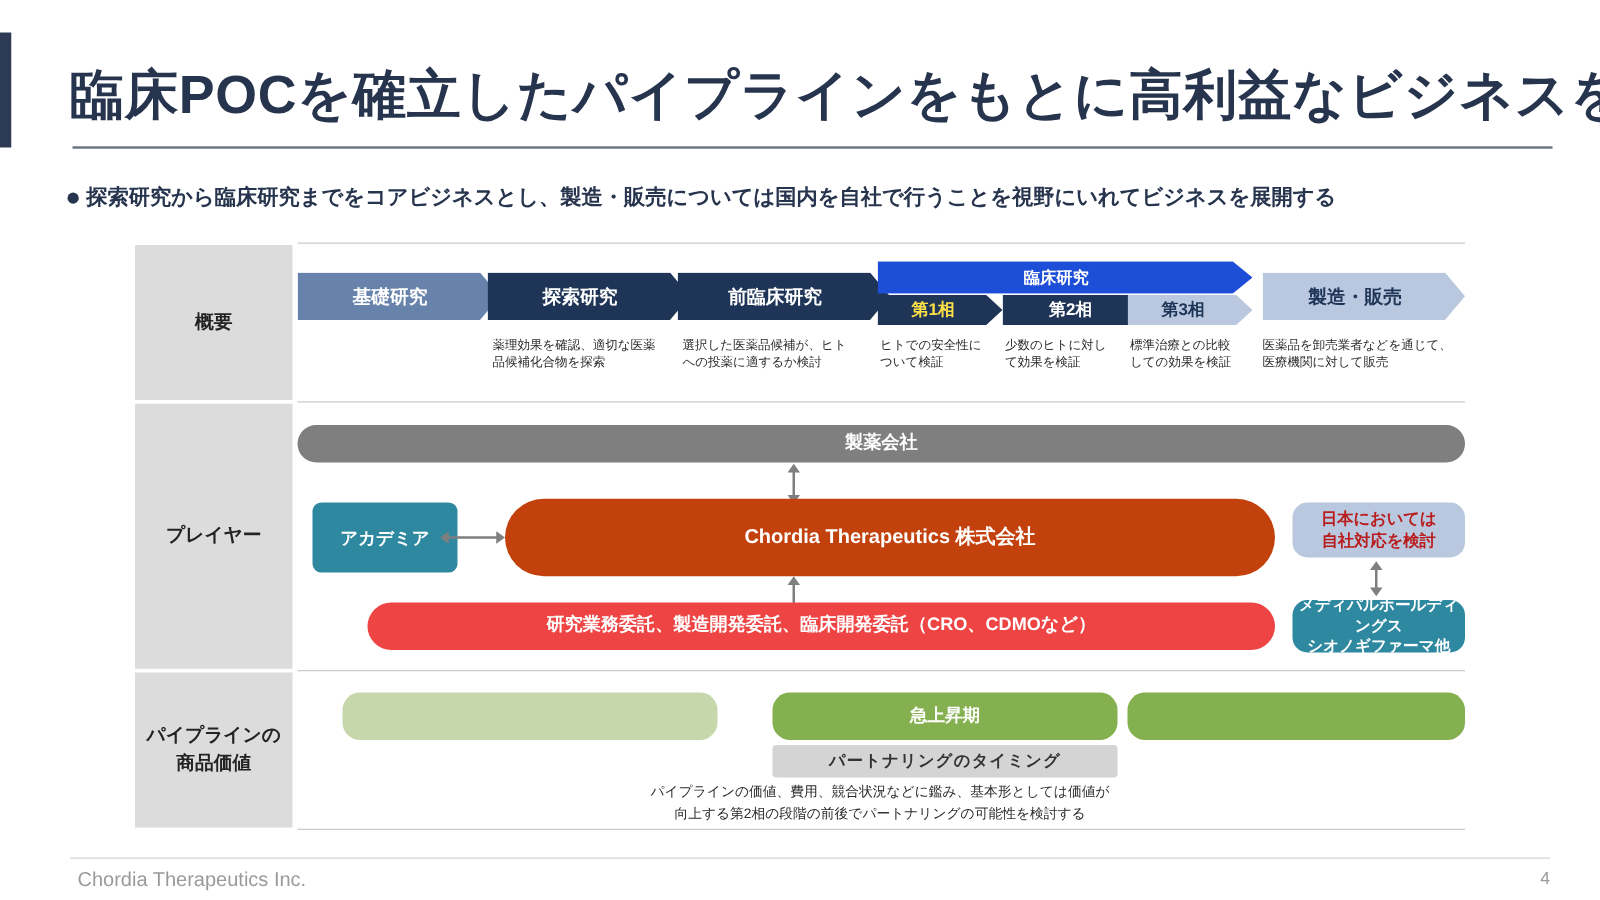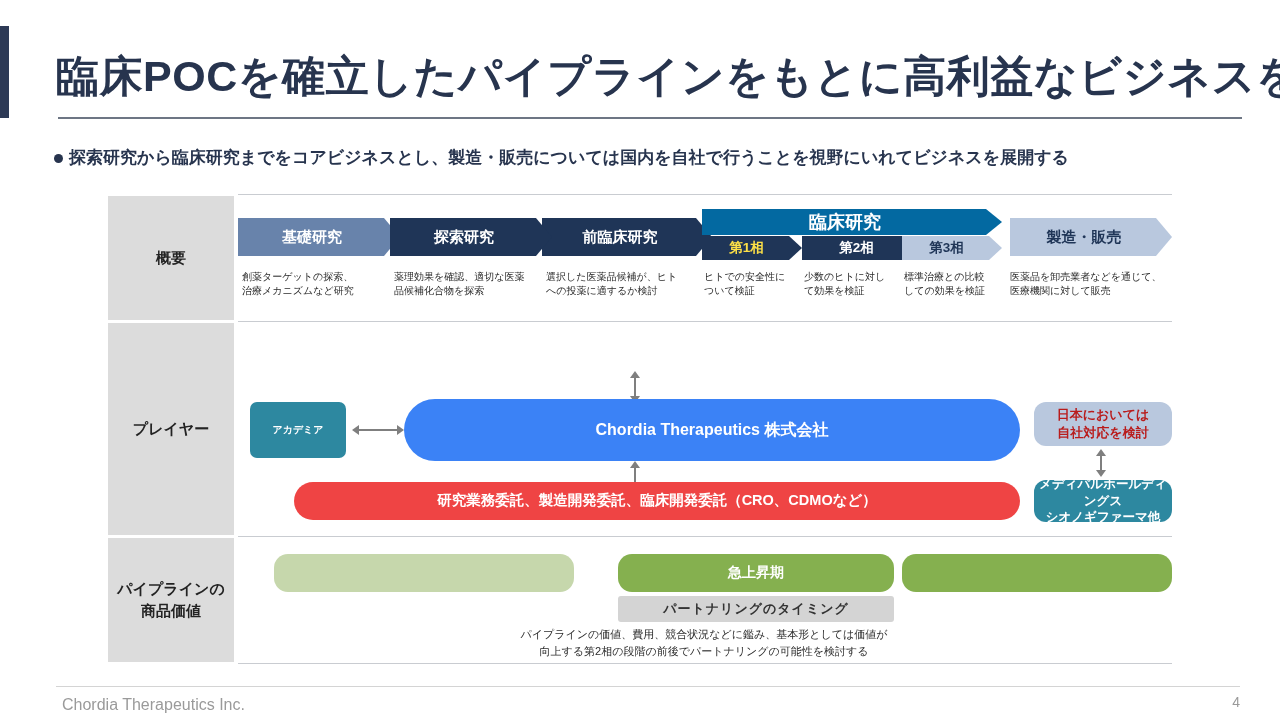--- a/index.html
+++ b/index.html
@@ -146,67 +146,68 @@
       <div class="chev pad" style="left:0px; top:24px; width:162px; background:#6883ab;">
         <span>基礎研究</span>
       </div>
       <div class="chev pad" style="left:304px; top:24px; width:170px; background:#1f3557;">
         <span>前臨床研究</span>
       </div>
       <div class="chev pad" style="left:152px; top:24px; width:162px; background:#1f3557;">
         <span>探索研究</span>
       </div>
 
-      <div class="chev pad" style="left:464px; top:15px; width:300px; height:26px; background:#0369a1; font-size:18px;">
+      <div class="chev pad" style="left:464px; top:15px; width:300px; height:26px; background:#1d4ed8; font-size:13px;">
         <span>臨床研究</span>
       </div>
 
       <div class="chev-sm" style="left:464px; top:42px; width:100px; background:#1f3557; color:#fde047;">
         <span>第1相</span>
       </div>
       <div class="chev-sm" style="left:564px; top:42px; width:120px; background:#1f3557; color:#ffffff;">
         <span>第2相</span>
       </div>
       <div class="chev-sm" style="left:664px; top:42px; width:100px; background:#b9c8de; color:#1f3557;">
         <span>第3相</span>
       </div>
 
       <div class="chev pad" style="left:772px; top:24px; width:162px; background:#b9c8de; color:#1f3557;align-items:center;">
         <span>製造・販売</span>
       </div>
 
-      <div class="cap" style="left:4px;   top:76px; width:146px;">創薬ターゲットの探索、
-治療メカニズムなど研究</div>
       <div class="cap" style="left:156px; top:76px; width:150px;">薬理効果を確認、適切な医薬
 品候補化合物を探索</div>
       <div class="cap" style="left:308px; top:76px; width:152px;">選択した医薬品候補が、ヒト
 への投薬に適するか検討</div>
       <div class="cap" style="left:466px; top:76px; width:96px;">ヒトでの安全性に
 ついて検証</div>
       <div class="cap" style="left:566px; top:76px; width:96px;">少数のヒトに対し
 て効果を検証</div>
       <div class="cap" style="left:666px; top:76px; width:96px;">標準治療との比較
 しての効果を検証</div>
       <div class="cap" style="left:772px; top:76px; width:165px;">医薬品を卸売業者などを通じて、
 医療機関に対して販売</div>
 
+      <div class="pill" style="left:0px; top:146px; width:934px; height:30px; border-radius:15px; background:#7f7f7f; font-size:14.5px;">
+        <span>製薬会社</span>
+      </div>
 
       <div class="vbar" style="left:396px; top:180px; height:26px;"></div>
       <div class="varrow up" style="left:392px; top:177px;"></div>
       <div class="varrow down" style="left:392px; top:202px;"></div>
 
-      <div class="pill" style="left:12px; top:208px; width:96px; height:56px; border-radius:7px; background:#2d88a0; font-size:10px;">
+      <div class="pill" style="left:12px; top:208px; width:116px; height:56px; border-radius:7px; background:#2d88a0; font-size:14px;">
         <span>アカデミア</span>
       </div>
 
       <div class="hbar" style="left:118px; top:235px; width:44px;"></div>
       <div class="harrow left" style="left:114px; top:231px;"></div>
       <div class="harrow right" style="left:159px; top:231px;"></div>
 
-      <div class="pill" style="left:166px; top:205px; width:616px; height:62px; border-radius:31px; background:#3b82f6; font-size:16px;">
+      <div class="pill" style="left:166px; top:205px; width:616px; height:62px; border-radius:31px; background:#c2410c; font-size:16px;">
         <span>Chordia Therapeutics 株式会社</span>
       </div>
 
       <div class="pill" style="left:796px; top:208px; width:138px; height:44px; border-radius:12px; background:#b9c8de; color:#b91c1c; font-size:13px;">
         <span>日本においては
 自社対応を検討</span>
       </div>
 
       <div class="vbar" style="left:396px; top:270px; height:26px;"></div>
       <div class="varrow up" style="left:392px; top:267px;"></div>

